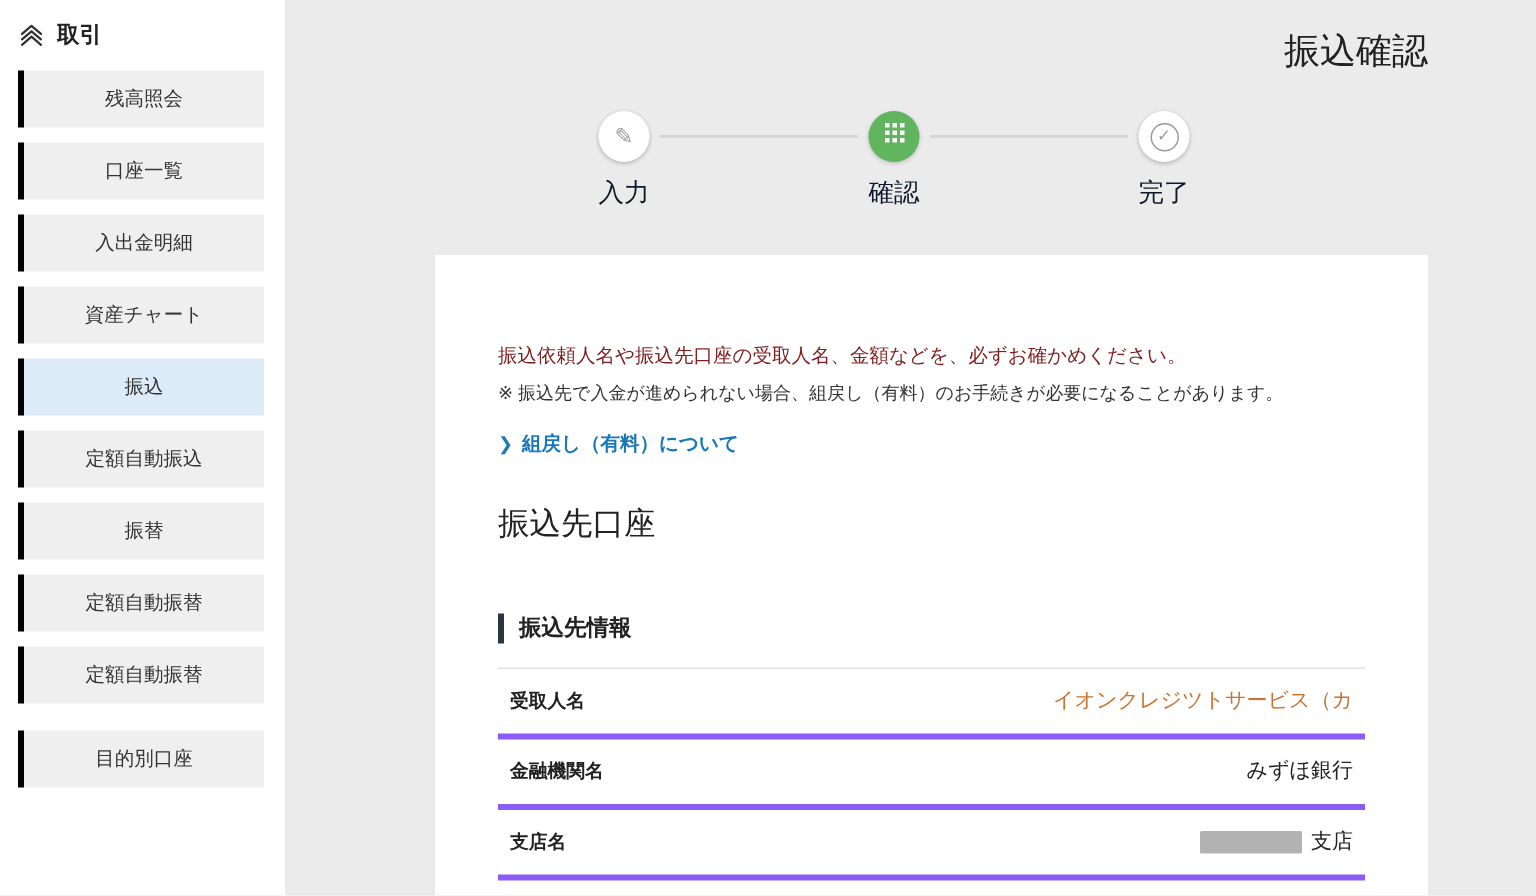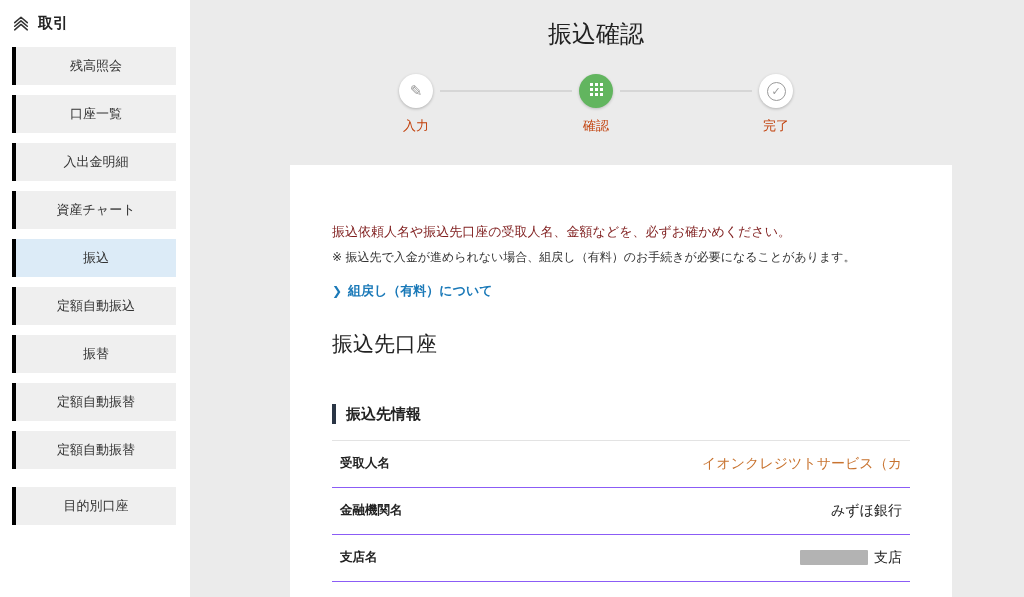--- a/index.html
+++ b/index.html
@@ -35,38 +35,38 @@
     cursor: pointer;
   }
   .nav-item.active { background: #dcebf7; }
   .nav-item.group-gap { margin-top: 18px; }
 
   
   .main { flex: 1; height: 100%; background: #ebebeb; overflow: hidden; }
   .main-header { padding-left: 50px; }
   .page-title {
     margin-top: 18px;
-    text-align: center;
+    text-align: right;
     font-size: 24px; font-weight: 500; color: #222;
   }
 
   
   .stepper {
     margin-top: 24px;
     display: flex; align-items: flex-start; justify-content: center;
   }
   .step { display: flex; flex-direction: column; align-items: center; width: 48px; }
   .step-circle {
     width: 34px; height: 34px; border-radius: 50%;
     background: #ffffff;
     box-shadow: 0 1px 3px rgba(0,0,0,.25);
     display: flex; align-items: center; justify-content: center;
   }
   .step.active .step-circle { background: #62b55f; box-shadow: 0 1px 3px rgba(0,0,0,.2); }
-  .step-label { margin-top: 9px; font-size: 13px; color: #c2410c; white-space: nowrap; }
+  .step-label { margin-top: 9px; font-size: 17px; color: #0f172a; white-space: nowrap; }
   .step-line {
     width: 132px; height: 2px; background: #d6d6d6;
     margin-top: 16px;
   }
   .glyph-pencil { font-size: 15px; color: #9a9a9a; transform: rotate(0deg); }
   .check-ring {
     width: 19px; height: 19px; border: 1.5px solid #9a9a9a; border-radius: 50%;
     display: flex; align-items: center; justify-content: center;
     font-size: 11px; color: #9a9a9a; line-height: 1;
   }
@@ -96,21 +96,21 @@
     font-size: 15px; font-weight: bold; color: #222;
     border-left: 4px solid #2a3545;
     padding-left: 10px; line-height: 1.3;
   }
 
   
   .details { margin-top: 16px; border-top: 1px solid #e3e3e3; }
   .detail-row {
     display: flex; align-items: center; justify-content: space-between;
     height: 47px;
-    border-bottom: 1px solid #8b5cf6;
+    border-bottom: 4px solid #8b5cf6;
     padding: 0 8px 0 8px;
   }
   .detail-label { font-size: 12.5px; font-weight: bold; color: #222; }
   .detail-value { font-size: 14px; color: #222; display: flex; align-items: center; gap: 6px; }
   .detail-value.orange { color: #c8732f; }
   .redacted {
     display: inline-block; background: #b3b3b3; border-radius: 1px;
     height: 15px;
   }
   .redacted.branch { width: 68px; }

